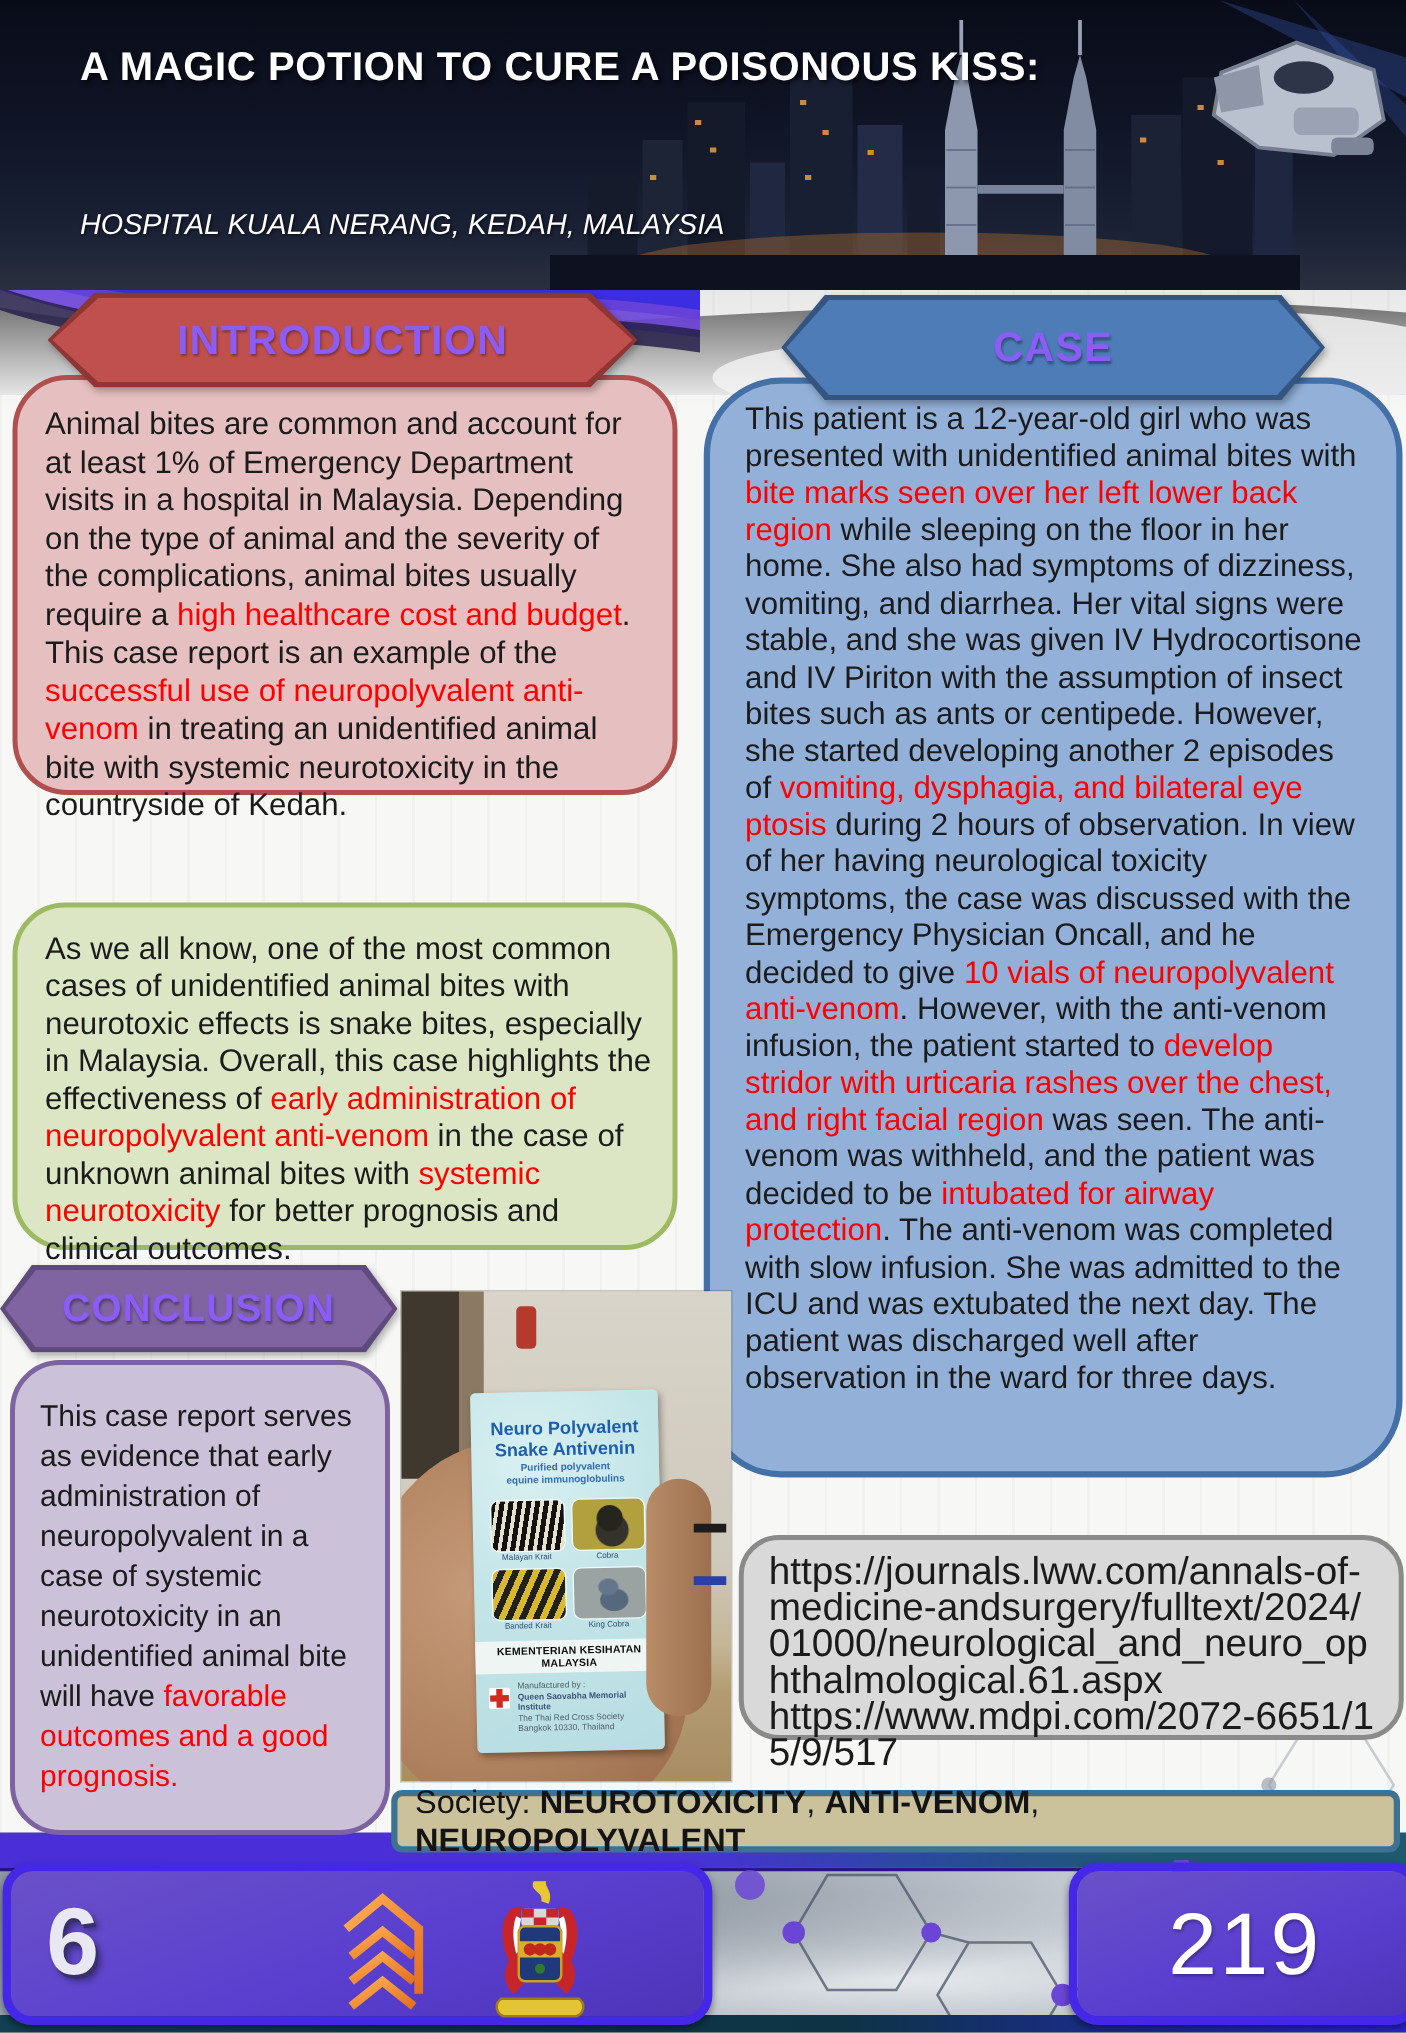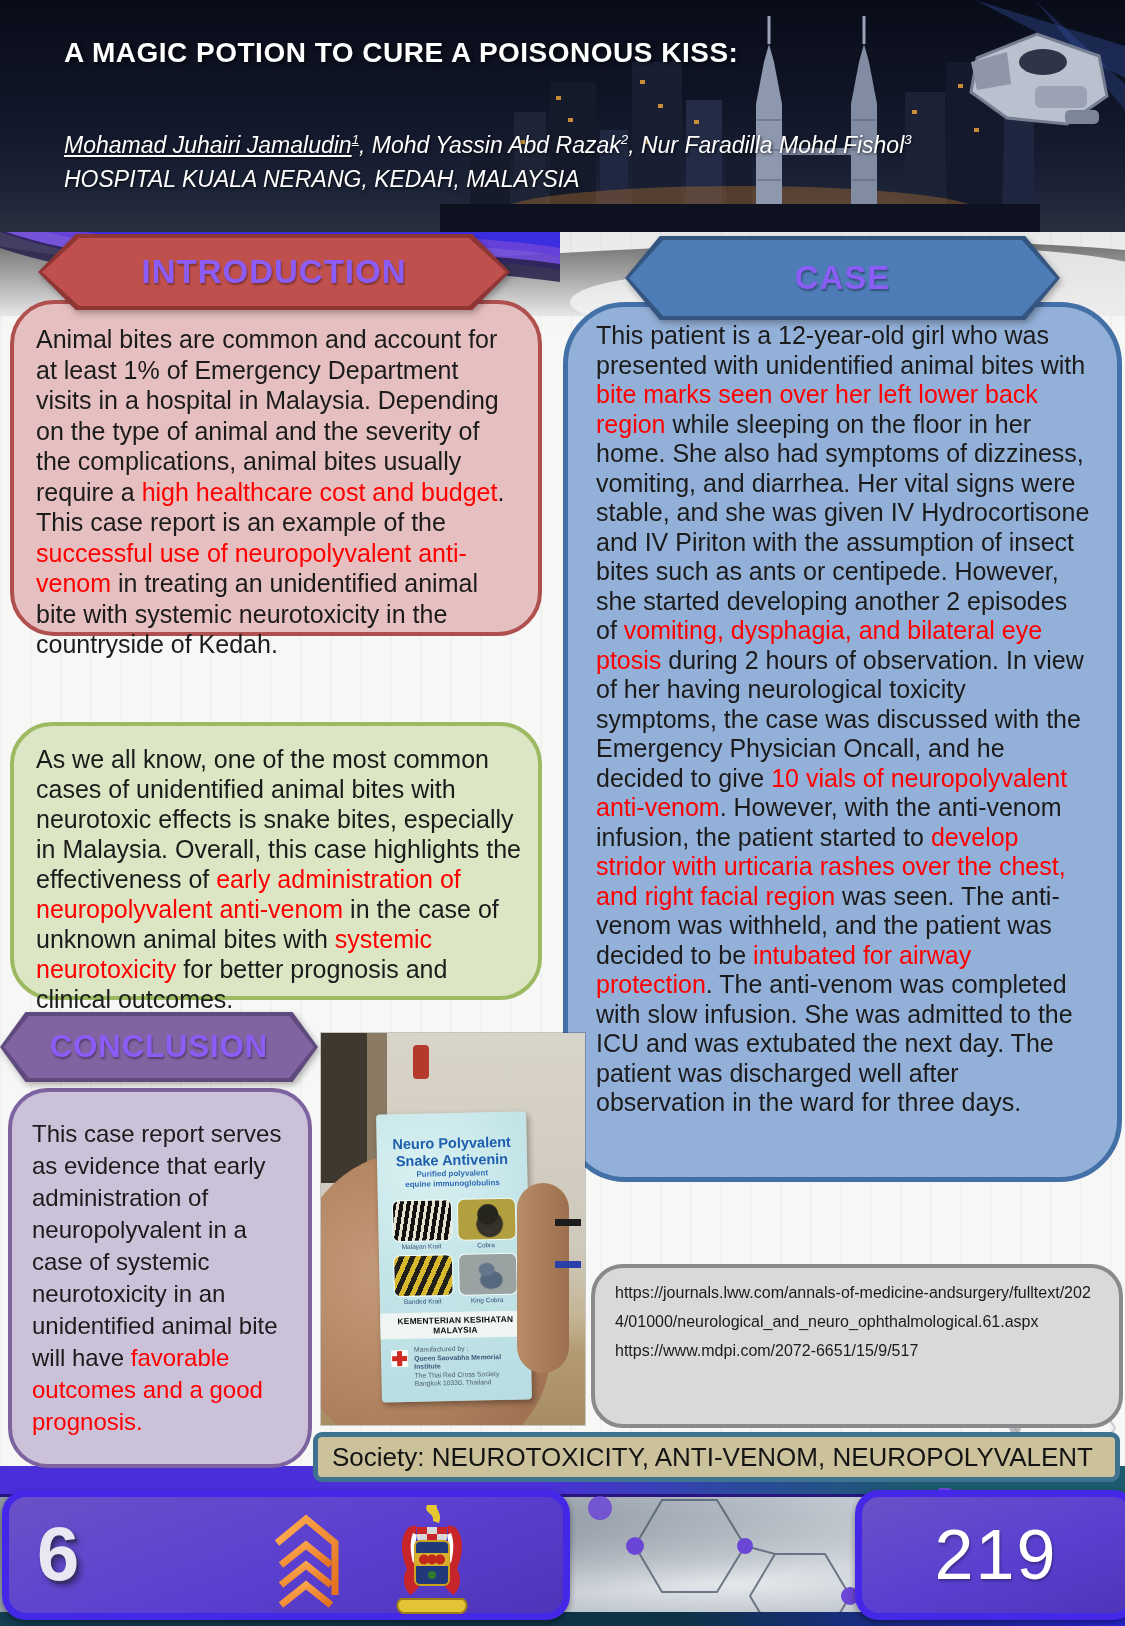--- a/index.html
+++ b/index.html
@@ -1,30 +1,30 @@
 <!DOCTYPE html>
 <html style="--intro-fill: #c0504d; --intro-border: #8f3533; --intro-body: #e6bfc0; --intro-body-border: #b0504e; --case-fill: #4d7cb7; --case-border: #33557f; --case-body: #93b0d8; --case-body-border: #4470a8; --discussion-fill: #9bbb59; --discussion-border: #7a9b3e; --discussion-body: #dce6c4; --discussion-body-border: #9cba62; --conclusion-fill: #8064a2; --conclusion-border: #5f4a7d; --conclusion-body: #cbc1d9; --conclusion-body-border: #7d63a0; --refs-fill: #7f7f7f; --refs-border: #4f81bd; --refs-body: #d9d9d9; --refs-body-border: #8a8a8a; --keywords-bg: #cbc29b; --keywords-border: #3f7290; --highlight-red: #ff0000; --footer-box: #5a3fd0; --footer-box-border: #4527e8;"><head>
 <meta charset="utf-8">
 <style>
   html,body{margin:0;padding:0;background:#2a2a2a;}
   .poster{position:relative;width:1125px;height:1626px;overflow:hidden;
     font-family:"Liberation Sans",sans-serif;background:#f5f5f4;}
 
   
   .t-red{color:var(--highlight-red,#ff0000);}
-  .t-bold{font-weight:normal;}
+  .t-bold{font-weight:bold;}
   .t-underline{text-decoration:underline;}
   sup{font-size:58%;line-height:0;}
 
   
   .header{position:absolute;left:0;top:0;width:1125px;height:232px;z-index:2;
     background:linear-gradient(180deg,#090c18 0%,#101527 45%,#1b2236 80%,#2b3040 100%);}
   .citysvg{position:absolute;left:0;bottom:0;width:1125px;height:232px;}
   .shipsvg{position:absolute;right:0;top:0;width:210px;height:160px;}
-  .title{position:absolute;left:64px;top:30px;margin:0;color:#ffffff;font-size:28px;
+  .title{position:absolute;left:64px;top:30px;margin:0;color:#ffffff;font-size:32px;
     font-weight:bold;letter-spacing:.5px;line-height:46px;text-shadow:2px 2px 4px rgba(0,0,0,.65);}
   .authors{position:absolute;left:64px;top:132px;color:#ffffff;font-style:italic;
     font-size:23px;text-shadow:1px 1px 3px rgba(0,0,0,.7);}
   .affil{position:absolute;left:64px;top:166px;color:#ffffff;font-style:italic;
     font-size:23px;text-shadow:1px 1px 3px rgba(0,0,0,.7);}
 
   
   .body-bg{position:absolute;left:0;top:232px;width:1125px;height:1236px;z-index:0;
     background:repeating-linear-gradient(90deg,rgba(0,0,0,.025) 0 2px,transparent 2px 30px),
     linear-gradient(180deg,#e9e9e9 0%,#f7f7f6 8%,#f7f7f6 100%);}
@@ -61,23 +61,23 @@
     padding:20px 20px 0 22px;font-size:25px;line-height:30.5px;}
   .box-disc{left:10px;top:722px;width:532px;height:278px;border-radius:42px;
     background:var(--discussion-body);border:4px solid var(--discussion-body-border);
     padding:18px 16px 0 22px;font-size:25px;line-height:30px;}
   .box-conc{left:8px;top:1088px;width:304px;height:380px;border-radius:40px;
     background:var(--conclusion-body);border:4px solid var(--conclusion-body-border);
     padding:26px 16px 0 20px;font-size:24px;line-height:32px;}
   .box-case{left:563px;top:302px;width:559px;height:880px;border-radius:62px;
     background:var(--case-body);border:5px solid var(--case-body-border);
     padding:14px 26px 0 28px;font-size:25px;line-height:29.5px;}
-  .box-refs{left:591px;top:1264px;width:532px;height:164px;border-radius:32px;
+  .box-refs{left:591px;top:1228px;width:532px;height:164px;border-radius:32px;
     background:var(--refs-body);border:4px solid var(--refs-body-border);
-    padding:10px 16px 0 20px;font-size:16px;line-height:29px;}
+    padding:10px 16px 0 20px;font-size:31px;line-height:29px;}
   .box-refs .url{word-break:break-all;}
 
   
   .keywords-bar{position:absolute;left:313px;top:1432px;width:807px;height:50px;z-index:5;
     box-sizing:border-box;background:var(--keywords-bg);border:5px solid var(--keywords-border);
     border-radius:9px;display:flex;align-items:center;padding:0 14px;font-size:26px;color:#141414;}
 
   
   .photo{position:absolute;left:321px;top:1033px;width:264px;height:392px;margin:0;z-index:6;
     overflow:hidden;background:#cfc9bd;box-shadow:0 0 0 1px rgba(0,0,0,.2);}
@@ -200,21 +200,20 @@
       <polygon points="120,0 210,110 210,84" fill="#3f63c8" opacity="0.25"></polygon>
       <polygon points="62,58 122,34 184,56 192,96 152,124 92,118 56,92" fill="#b9c0ce" stroke="#767e92" stroke-width="3"></polygon>
       <ellipse cx="128" cy="62" rx="24" ry="13" fill="#2e3548"></ellipse>
       <polygon points="56,62 92,52 96,84 62,90" fill="#8e96a8"></polygon>
       <rect x="120" y="86" width="52" height="22" rx="6" fill="#9aa2b4"></rect>
       <rect x="150" y="110" width="34" height="14" rx="5" fill="#7d8598"></rect>
     </svg>
     <h1 class="title">
       <span>A MAGIC POTION TO CURE A POISONOUS KISS:</span><br>
     </h1>
-    <div class="authors"><span class="t-underline">Mohamad Juhairi Jamaludin</span><sup class="t-underline">1</sup><span>, Mohd Yassin Abd Razak</span><sup>2</sup><span>, Nur Faradilla Mohd Fishol</span><sup>3</sup></div>
     <div class="affil">HOSPITAL KUALA NERANG, KEDAH, MALAYSIA</div>
   </header>
 
   <svg class="wavesvg" viewBox="0 0 1125 132" preserveAspectRatio="none">
     <path d="M0,62 C300,118 700,30 1125,66 L1125,132 L0,132 Z" fill="url(#gg)"></path>
     <defs>
       <linearGradient id="gg" x1="0" y1="0" x2="0" y2="1">
         <stop offset="0" stop-color="#6f6f6f"></stop>
           <stop offset="1" stop-color="#e6e6e6"></stop>
       </linearGradient>

